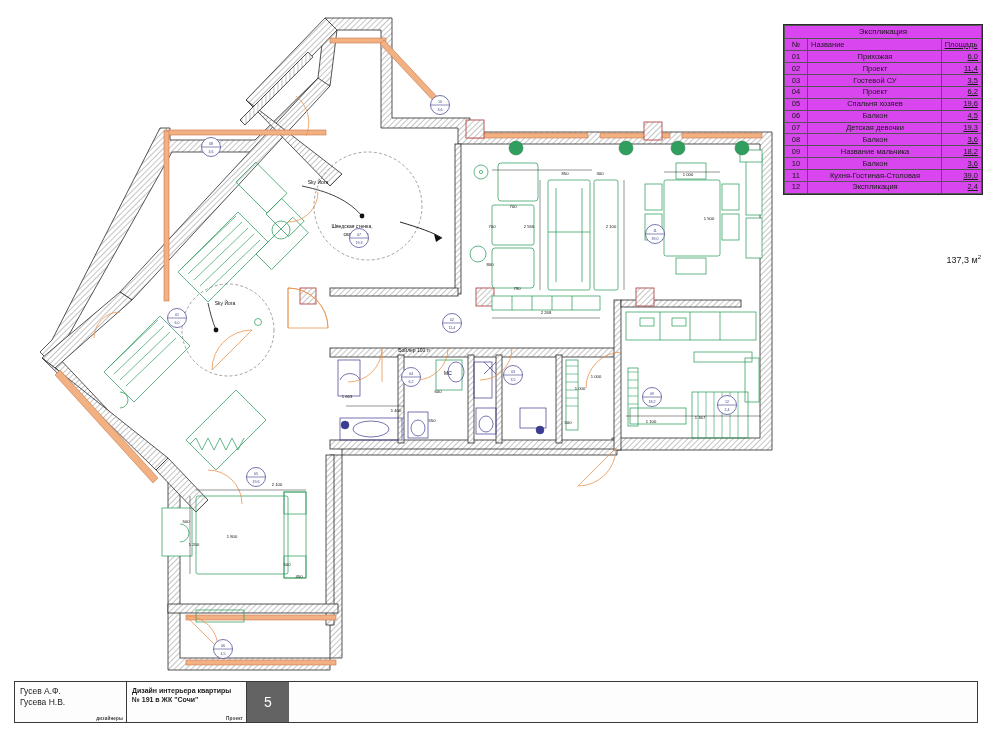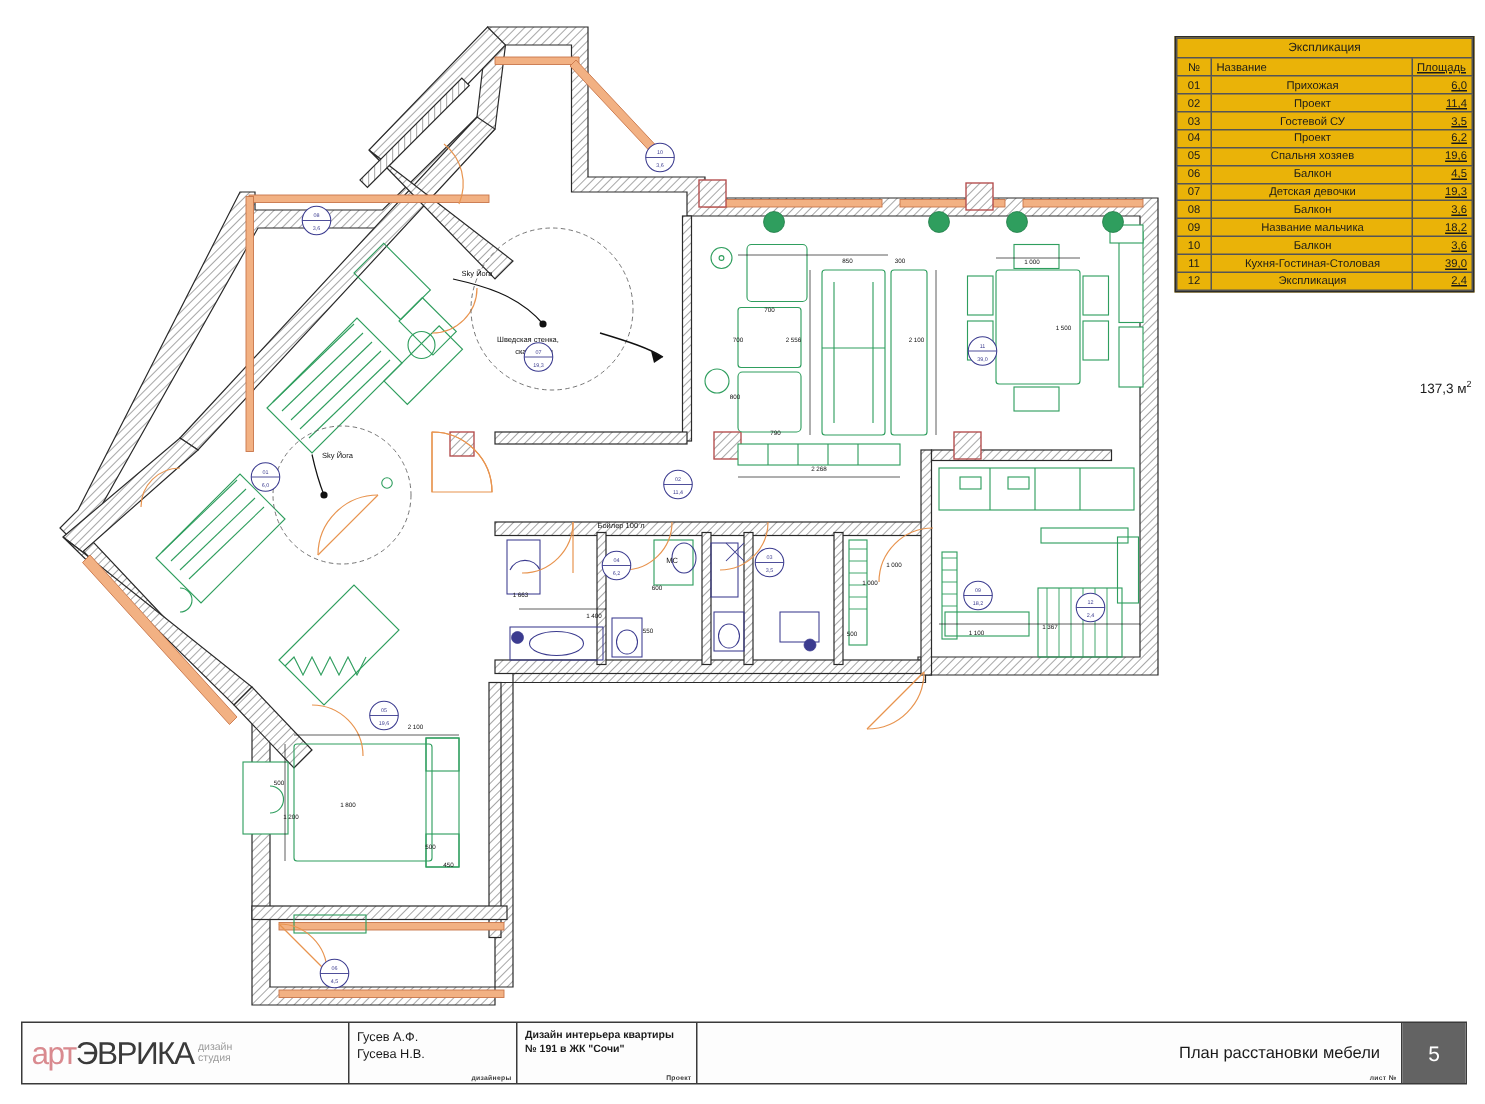--- a/index.html
+++ b/index.html
@@ -2,21 +2,21 @@
 <html><head>
 <meta charset="utf-8">
 <style>
   html,body{margin:0;padding:0;background:#ffffff;}
   body{width:990px;height:736px;overflow:hidden;
        font-family:"Liberation Sans","DejaVu Sans",sans-serif;color:#1a1a1a;}
   #sheet{position:relative;width:990px;height:736px;background:#fff;}
 
   
   #expl{position:absolute;left:783px;top:24px;width:198px;
-        border:1px solid #2b2b2b;background:#eab308;}
+        border:1px solid #2b2b2b;background:#d946ef;}
   #expl table{border-collapse:collapse;width:100%;}
   #expl td,#expl th{border:1px solid #555;font-size:7.5px;line-height:1.05;
         padding:1.5px 2px;font-weight:normal;}
   #expl .ttl{text-align:center;font-size:8px;padding:2px 0;border-bottom:1px solid #555;}
   #expl .hd{text-align:center;font-size:7.5px;}
   #expl .num{width:18px;text-align:center;}
   #expl .nm{text-align:center;padding-left:3px;}
   #expl .ar{width:34px;text-align:right;padding-right:3px;text-decoration:underline;}
   #total{position:absolute;left:783px;top:254px;width:198px;text-align:right;
          font-size:9px;padding-right:4px;}
@@ -509,43 +509,32 @@
             <td class="ar">2,4</td>
           </tr>
         </tbody>
     </table>
   </div>
   <div id="total">
     <span>137,3 м</span><sup>2</sup>
   </div>
 
   <div id="tblock">
-    <div class="tb-cell" id="tb-logo">
-      <div id="logo-main"><span class="art">арт</span><span class="evr">ЭВРИКА</span></div>
-      <div id="logo-sub">
-        <div>дизайн</div>
-        <div>студия</div>
-      </div>
-    </div>
 
     <div class="tb-cell" id="tb-names">
       <div class="nm-line">Гусев А.Ф.</div>
       <div class="nm-line">Гусева Н.В.</div>
       <div class="tb-foot">дизайнеры</div>
     </div>
 
     <div class="tb-cell" id="tb-proj">
       <div class="pj-line">Дизайн интерьера квартиры</div>
       <div class="pj-line">№ 191 в ЖК "Сочи"</div>
       <div class="tb-foot">Проект</div>
     </div>
 
-    <div class="tb-cell" id="tb-main">
-      <div class="sheetname">План расстановки мебели</div>
-      <div class="tb-foot">лист №</div>
-    </div>
 
     <div class="tb-cell" id="tb-page">
       <span>5</span>
     </div>
   </div>
 
 </div>
 
 </body></html>

